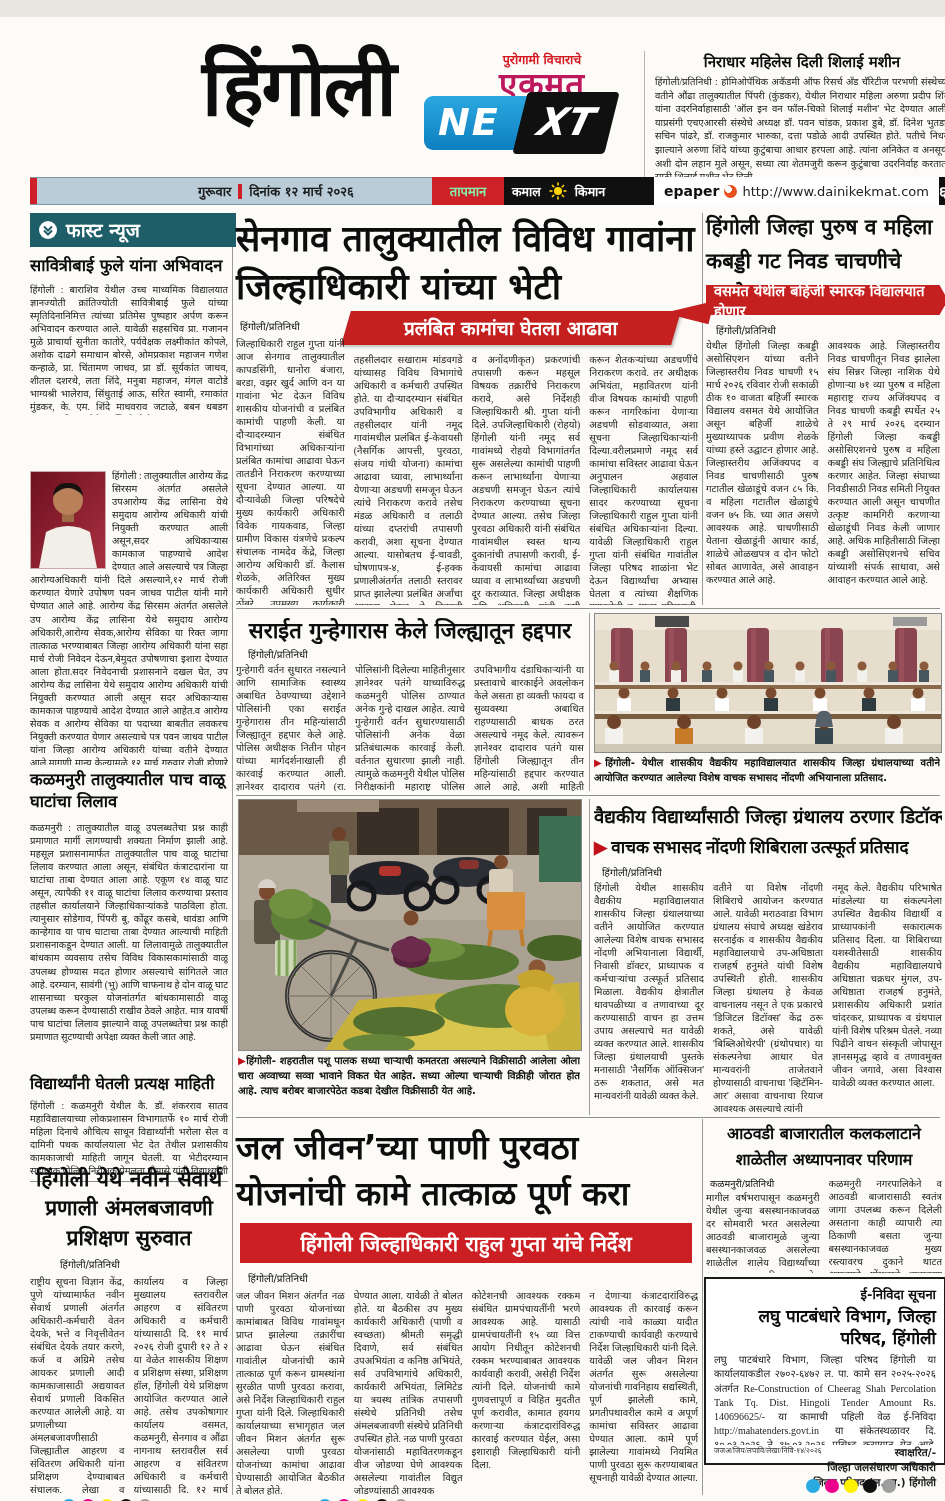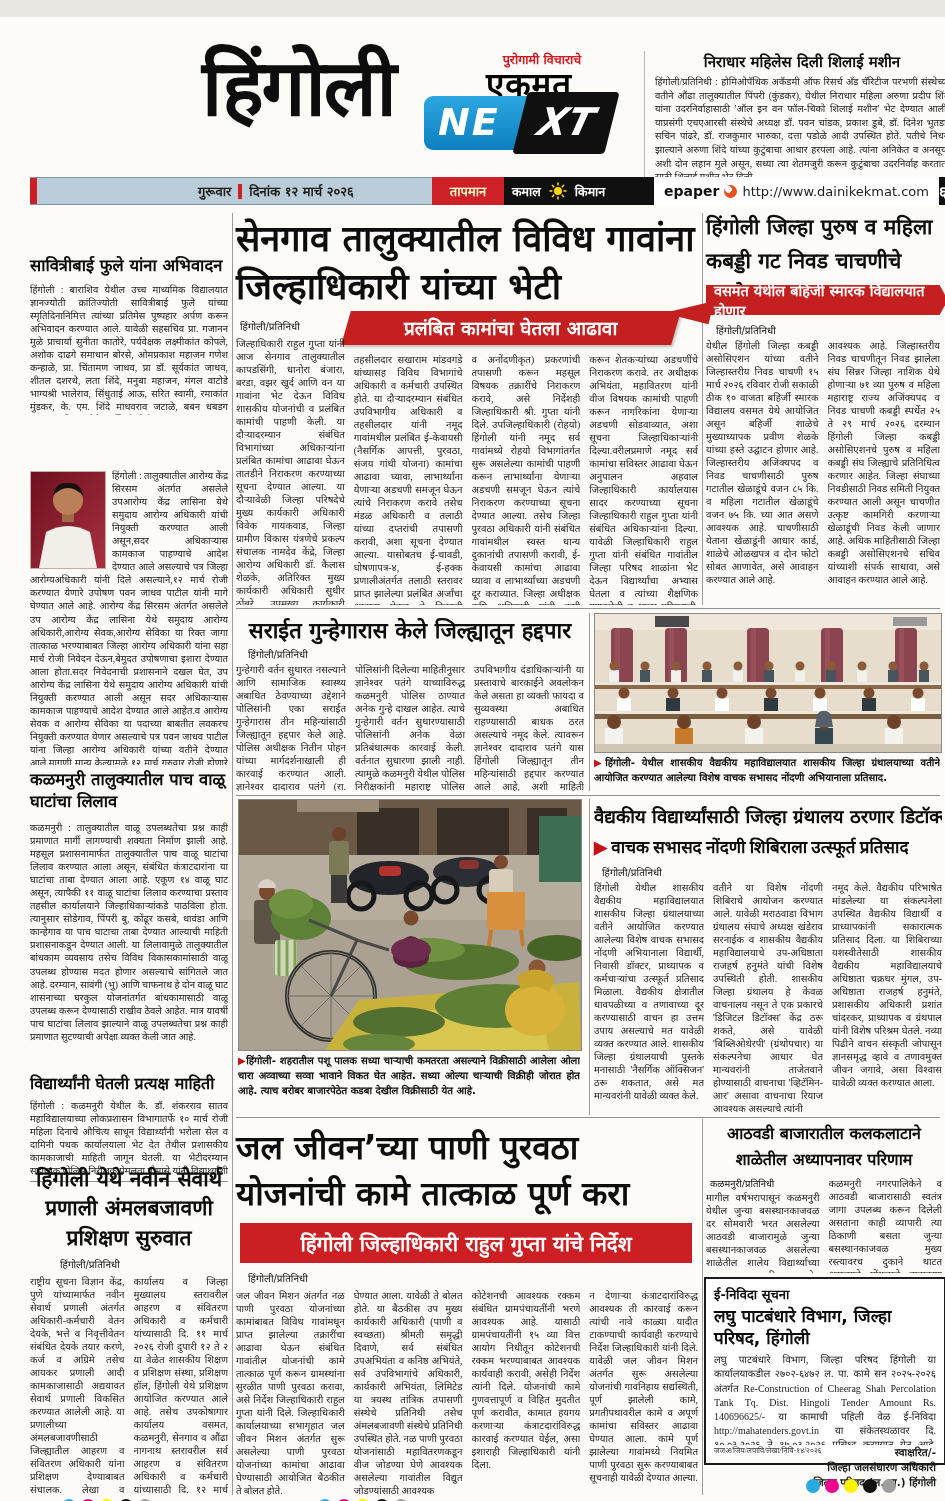--- a/index.html
+++ b/index.html
@@ -9,38 +9,38 @@
   .devh{font-family:"DejaVu Sans",sans-serif;font-weight:bold;color:#0d0d0d;}
   .body-txt{font-size:9.8px;line-height:1.33;text-align:justify;overflow:hidden;color:#222;}
   .byline{font-family:"DejaVu Sans",sans-serif;font-weight:normal;font-size:10px;color:#111;}
   .vrule{width:1px;background:#9b9b9b;}
   .hrule{height:1px;background:#8f8f8f;}
   .cols{display:flex;gap:9px;}
   .cols .c{flex:1;overflow:hidden;}
   
   .mast-title{font-size:78px;line-height:1;letter-spacing:-2px;}
   .brand-tag{font-size:12.5px;color:#d41920;font-family:"DejaVu Sans",sans-serif;font-weight:bold;text-align:center;}
-  .brand{font-size:33px;color:#000000;font-family:"DejaVu Sans",sans-serif;font-weight:bold;line-height:1;letter-spacing:1px;}
+  .brand{font-size:33px;color:#be185d;font-family:"DejaVu Sans",sans-serif;font-weight:bold;line-height:1;text-align:center;letter-spacing:1px;}
   .next-logo{width:176px;height:54px;background:linear-gradient(180deg,#2ba7e0,#0d7fc0);border-radius:9px;overflow:visible;}
   .next-ne{position:absolute;left:14px;top:4px;color:#fff;font:italic bold 38px "DejaVu Sans",sans-serif;letter-spacing:2px;}
   .next-xt{position:absolute;left:96px;top:-4px;width:92px;height:62px;background:#101010;transform:skewX(-14deg);
            color:#fff;font:italic bold 38px "DejaVu Sans",sans-serif;text-align:center;line-height:60px;border-radius:4px;}
   
   .tbox{border-left:1px solid #b5b5b5;padding-left:10px;}
   .tbox-h{font-size:15px;text-align:center;margin-bottom:4px;}
   .tbox-b{font-size:9.6px;line-height:1.42;text-align:justify;overflow:hidden;}
   .deco-line{border-top:1px solid #9a9a9a;}
   .deco-dot{width:7px;height:7px;border-radius:50%;background:#9a9a9a;}
   
   .datebar{background:#b9ccd7;border-top:1px solid #7f97a3;border-bottom:1px solid #7f97a3;display:flex;align-items:center;}
   .datebar .day{font-family:"DejaVu Sans",sans-serif;font-weight:bold;font-size:13px;margin-left:168px;}
   .datebar .sep{width:4px;height:15px;background:#cf1f26;margin:0 7px;}
   .datebar .dt{font-family:"DejaVu Sans",sans-serif;font-weight:bold;font-size:13px;}
   .redtick{background:#cf1f26;}
-  .tempbox{background:#cc2127;color:#fef9c3;font:bold 13px "DejaVu Sans",sans-serif;display:flex;align-items:center;justify-content:center;}
+  .tempbox{background:#cc2127;color:#86efac;font:bold 13px "DejaVu Sans",sans-serif;display:flex;align-items:center;justify-content:center;}
   .minmax{background:#101010;color:#fff;font:bold 12.5px "DejaVu Sans",sans-serif;display:flex;align-items:center;gap:8px;padding:0 8px;}
   .epaper{background:#101010;display:flex;align-items:center;}
   .ep-inner{background:#fff;height:100%;display:flex;align-items:center;gap:5px;padding:0 10px;}
   .ep-label{font:bold 14px "DejaVu Sans",sans-serif;color:#111;}
   .ep-ico{width:13px;height:13px;border-radius:50%;background:radial-gradient(circle at 34% 34%,#fff 0 28%,#e8501e 30%);}
   .ep-url{font:13px "DejaVu Sans",sans-serif;color:#222;}
   .ep-num{color:#fff;font:bold 15px "DejaVu Sans",sans-serif;margin-left:auto;margin-right:14px;}
   
   .fn-head{background:#1d5e69;color:#fff;display:flex;align-items:center;gap:8px;padding-left:8px;
            font:bold 19px "DejaVu Sans",sans-serif;}
@@ -53,22 +53,22 @@
                color:#fff;font:bold 19px "DejaVu Sans",sans-serif;box-shadow:2px 2px 3px rgba(0,0,0,.25);}
   .banner-main .unskew{transform:skewX(16deg);}
   .swoosh{width:0;height:0;border-left:46px solid transparent;border-bottom:24px solid #c4201f;transform:rotate(14deg);}
   .banner-kab{background:#c4201f;color:#fff;font:bold 14.5px "DejaVu Sans",sans-serif;display:flex;align-items:center;
               padding-left:8px;clip-path:polygon(0 0,96.5% 0,100% 50%,96.5% 100%,0 100%);}
   .banner-jal{background:#cc1f24;color:#fff;font:bold 20.5px "DejaVu Sans",sans-serif;display:flex;align-items:center;justify-content:center;}
   .arrow-red{color:#c1121a;}
   .caption{font-family:"DejaVu Sans",sans-serif;font-weight:bold;font-size:10px;line-height:1.5;text-align:justify;color:#111;overflow:hidden;}
   .photo-frame{border:1px solid #888;background:#ddd;overflow:hidden;}
   .tender{border:2px solid #1a1a1a;background:#fff;padding:6px 8px;}
-  .tender .t1{font-size:13px;text-align:left;}
-  .tender .t2{font-size:17px;text-align:left;line-height:1.3;margin:2px 0 4px;}
+  .tender .t1{font-size:13px;text-align:right;}
+  .tender .t2{font-size:17px;text-align:right;line-height:1.3;margin:2px 0 4px;}
   .tender .tb{font-size:10px;line-height:1.42;text-align:justify;}
   .tender .ts{font-size:10.5px;font-weight:bold;text-align:right;font-family:"DejaVu Sans",sans-serif;line-height:1.4;}
   .tender .tr{position:absolute;left:8px;bottom:8px;font-size:7.5px;color:#333;}
   .dots{display:flex;gap:5px;}
   .dots i{width:14px;height:14px;border-radius:50%;display:block;}
 </style>
 </head>
 <body>
 
 <div id="page">
@@ -126,20 +126,28 @@
   <div class="abs vrule" style="left:232px;top:196px;height:1282px;"></div>
   <div class="abs vrule" style="left:702px;top:196px;height:392px;"></div>
   <div class="abs vrule" style="left:589px;top:596px;height:178px;"></div>
   <div class="abs vrule" style="left:589px;top:782px;height:316px;"></div>
   <div class="abs vrule" style="left:702px;top:1102px;height:376px;"></div>
   <div class="abs hrule" style="left:236px;top:591px;width:704px;"></div>
   <div class="abs hrule" style="left:236px;top:778px;width:704px;"></div>
   <div class="abs hrule" style="left:236px;top:1100px;width:704px;"></div>
   <div class="abs hrule" style="left:30px;top:1164px;width:198px;"></div>
 
+  <div class="abs fn-head" style="left:30px;top:196px;width:198px;height:34px;">
+    <svg width="20" height="20" viewBox="0 0 20 20">
+      <circle cx="10" cy="10" r="9" fill="#fff"></circle>
+      <path d="M6 6.5 l4 4 4-4" fill="none" stroke="#1d5e69" stroke-width="2"></path>
+      <path d="M6 10.5 l4 4 4-4" fill="none" stroke="#1d5e69" stroke-width="2"></path>
+    </svg>
+    <span>फास्ट न्यूज</span>
+  </div>
 
   <div class="abs fn-h devh" style="left:30px;top:238px;width:198px;">सावित्रीबाई फुले यांना अभिवादन</div>
   <div class="abs fn-b" style="left:30px;top:266px;width:198px;height:132px;">हिंगोली : बाराशिव येथील उच्च माध्यमिक विद्यालयात ज्ञानज्योती क्रांतिज्योती सावित्रीबाई फुले यांच्या स्मृतिदिनानिमित्त त्यांच्या प्रतिमेस पुष्पहार अर्पण करून अभिवादन करण्यात आले. यावेळी सहसचिव प्रा. गजानन मुळे प्राचार्या सुनीता कातोरे, पर्यवेक्षक लक्ष्मीकांत कोपले, अशोक दाढगे समाधान बोरसे, ओमप्रकाश महाजन गणेश कन्हाळे, प्रा. चिंतामण जाधव, प्रा डॉ. सूर्यकांत जाधव, शीतल दशरथे, लता शिंदे, मनुबा महाजन, मंगल वाटोडे भाग्यश्री भालेराव, सिंधुताई आऊ, सरित स्वामी, रमाकांत मुंडकर, के. एम. शिंदे माधवराव जटाळे, बबन धबडग यांच्यासह विद्यार्थ्यांची उपस्थिती होती.</div>
 
   <div class="abs fn-b" style="left:30px;top:452px;width:198px;height:296px;">
     <span class="portrait-wrap">
       <svg width="74" height="96" viewBox="0 0 74 96">
         <defs>
             <linearGradient id="pg" x1="0" y1="0" x2="1" y2="1">
           <stop offset="0" stop-color="#6e1020"></stop>

